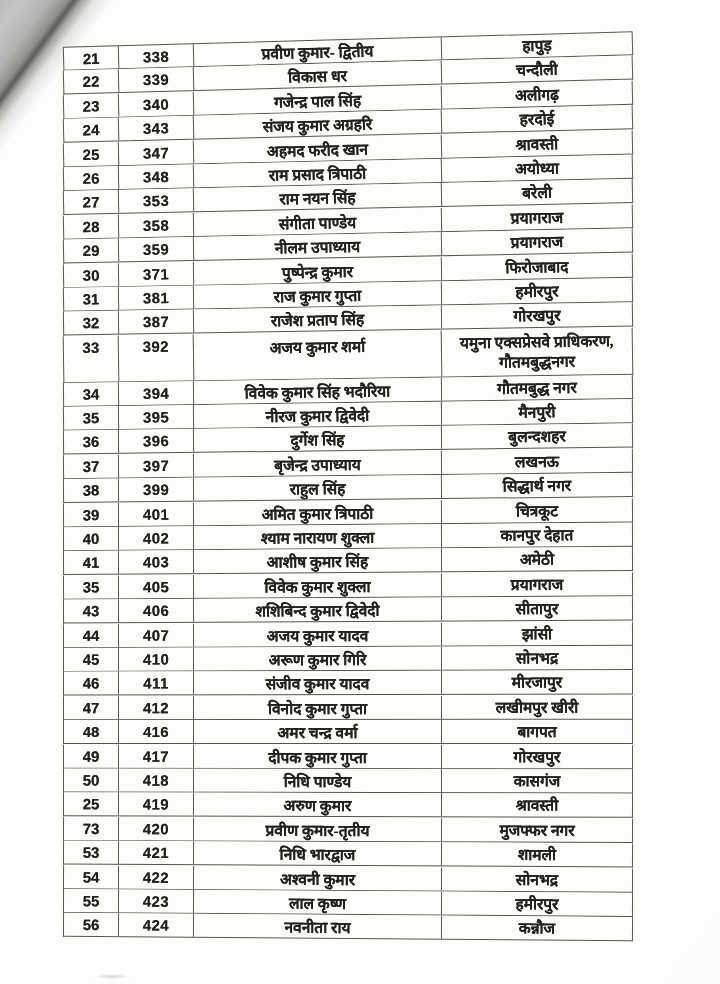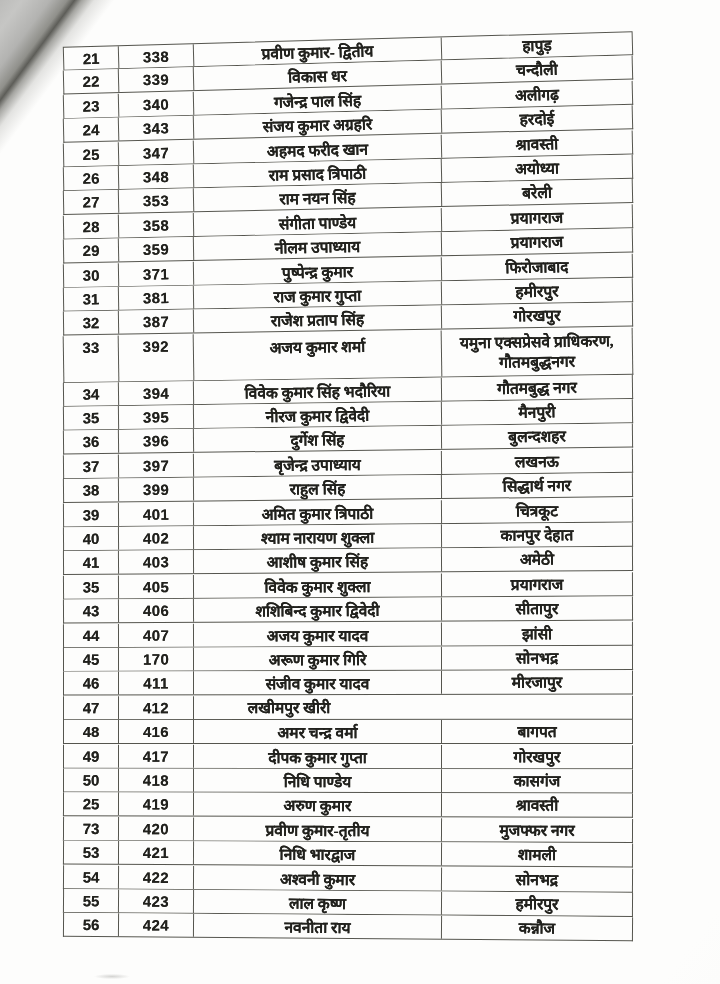--- a/index.html
+++ b/index.html
@@ -236,33 +236,34 @@
     <div class="cell c-district">सीतापुर</div>
   </div>
       <div class="row" style="--rot: -0.236deg;">
     <div class="cell c-sn">44</div>
     <div class="cell c-no">407</div>
     <div class="cell c-name">अजय कुमार यादव</div>
     <div class="cell c-district">झांसी</div>
   </div>
       <div class="row" style="--rot: -0.179deg;">
     <div class="cell c-sn">45</div>
-    <div class="cell c-no">170</div>
+    <div class="cell c-no">410</div>
     <div class="cell c-name">अरूण कुमार गिरि</div>
     <div class="cell c-district">सोनभद्र</div>
   </div>
       <div class="row" style="--rot: -0.121deg;">
     <div class="cell c-sn">46</div>
     <div class="cell c-no">411</div>
     <div class="cell c-name">संजीव कुमार यादव</div>
     <div class="cell c-district">मीरजापुर</div>
   </div>
       <div class="row" style="--rot: -0.064deg;">
     <div class="cell c-sn">47</div>
     <div class="cell c-no">412</div>
+    <div class="cell c-name">विनोद कुमार गुप्ता</div>
     <div class="cell c-district">लखीमपुर खीरी</div>
   </div>
       <div class="row" style="--rot: -0.007deg;">
     <div class="cell c-sn">48</div>
     <div class="cell c-no">416</div>
     <div class="cell c-name">अमर चन्द्र वर्मा</div>
     <div class="cell c-district">बागपत</div>
   </div>
       <div class="row" style="--rot: 0.050deg;">
     <div class="cell c-sn">49</div>

